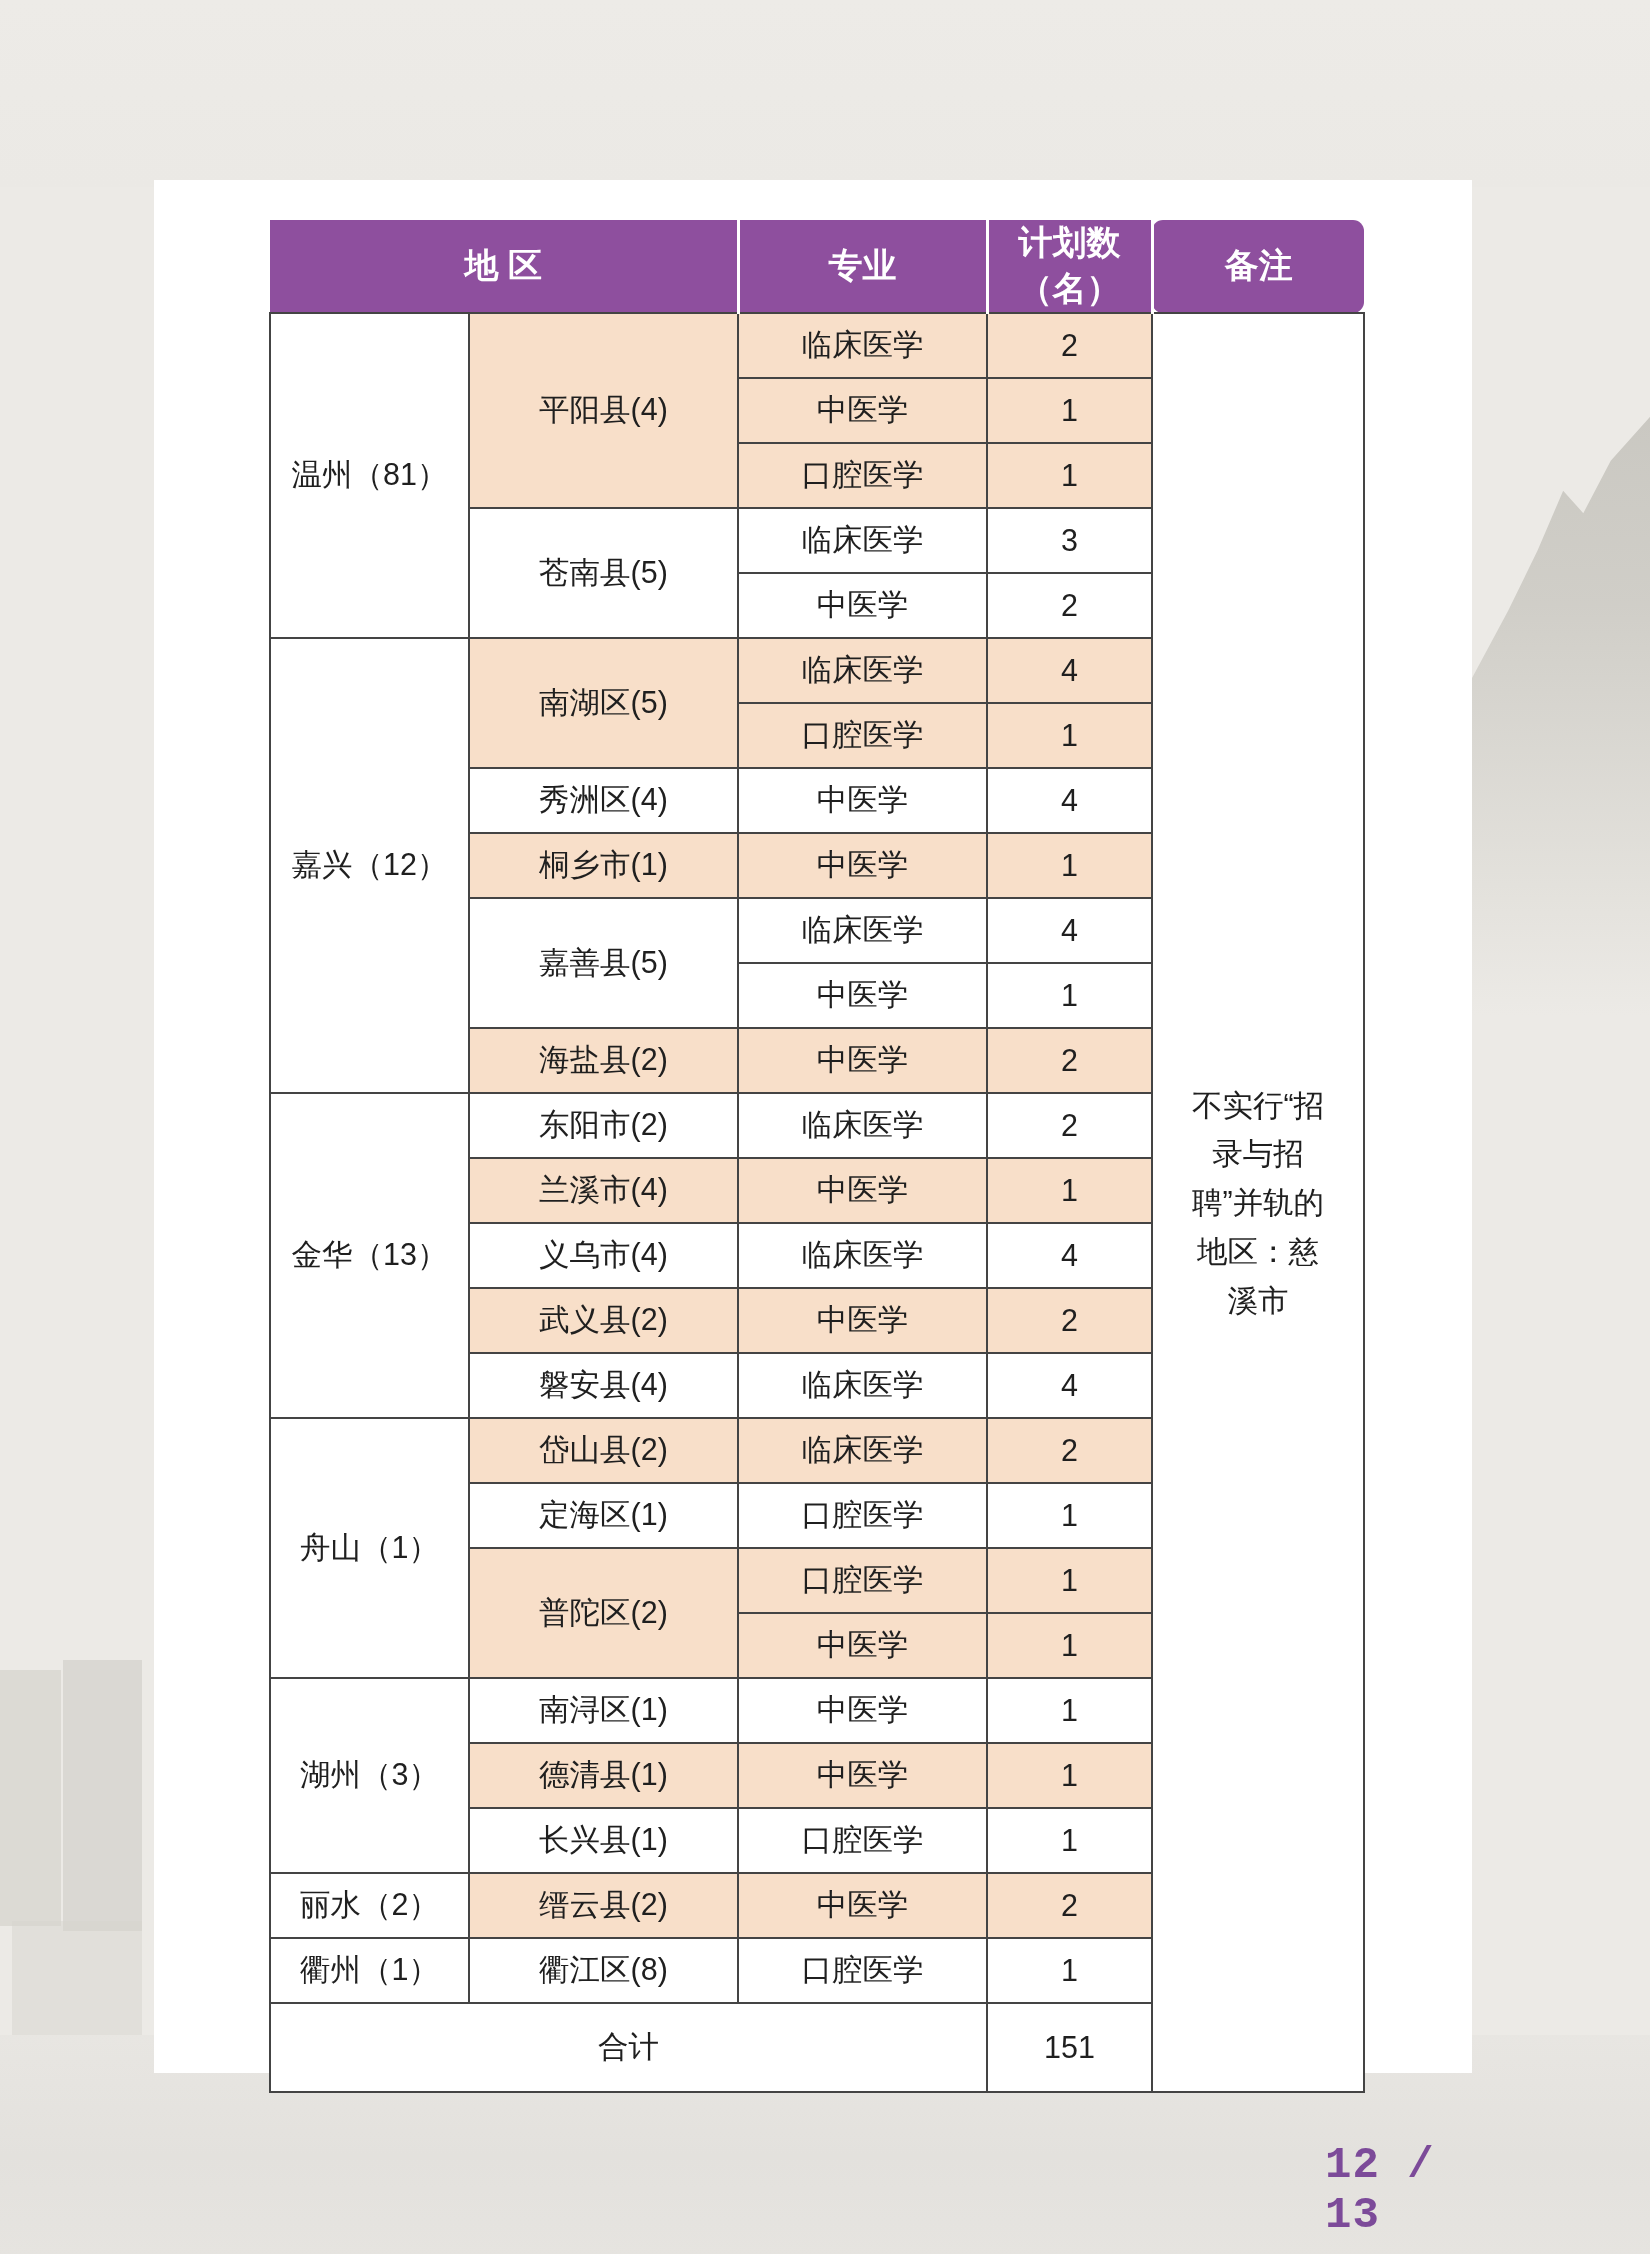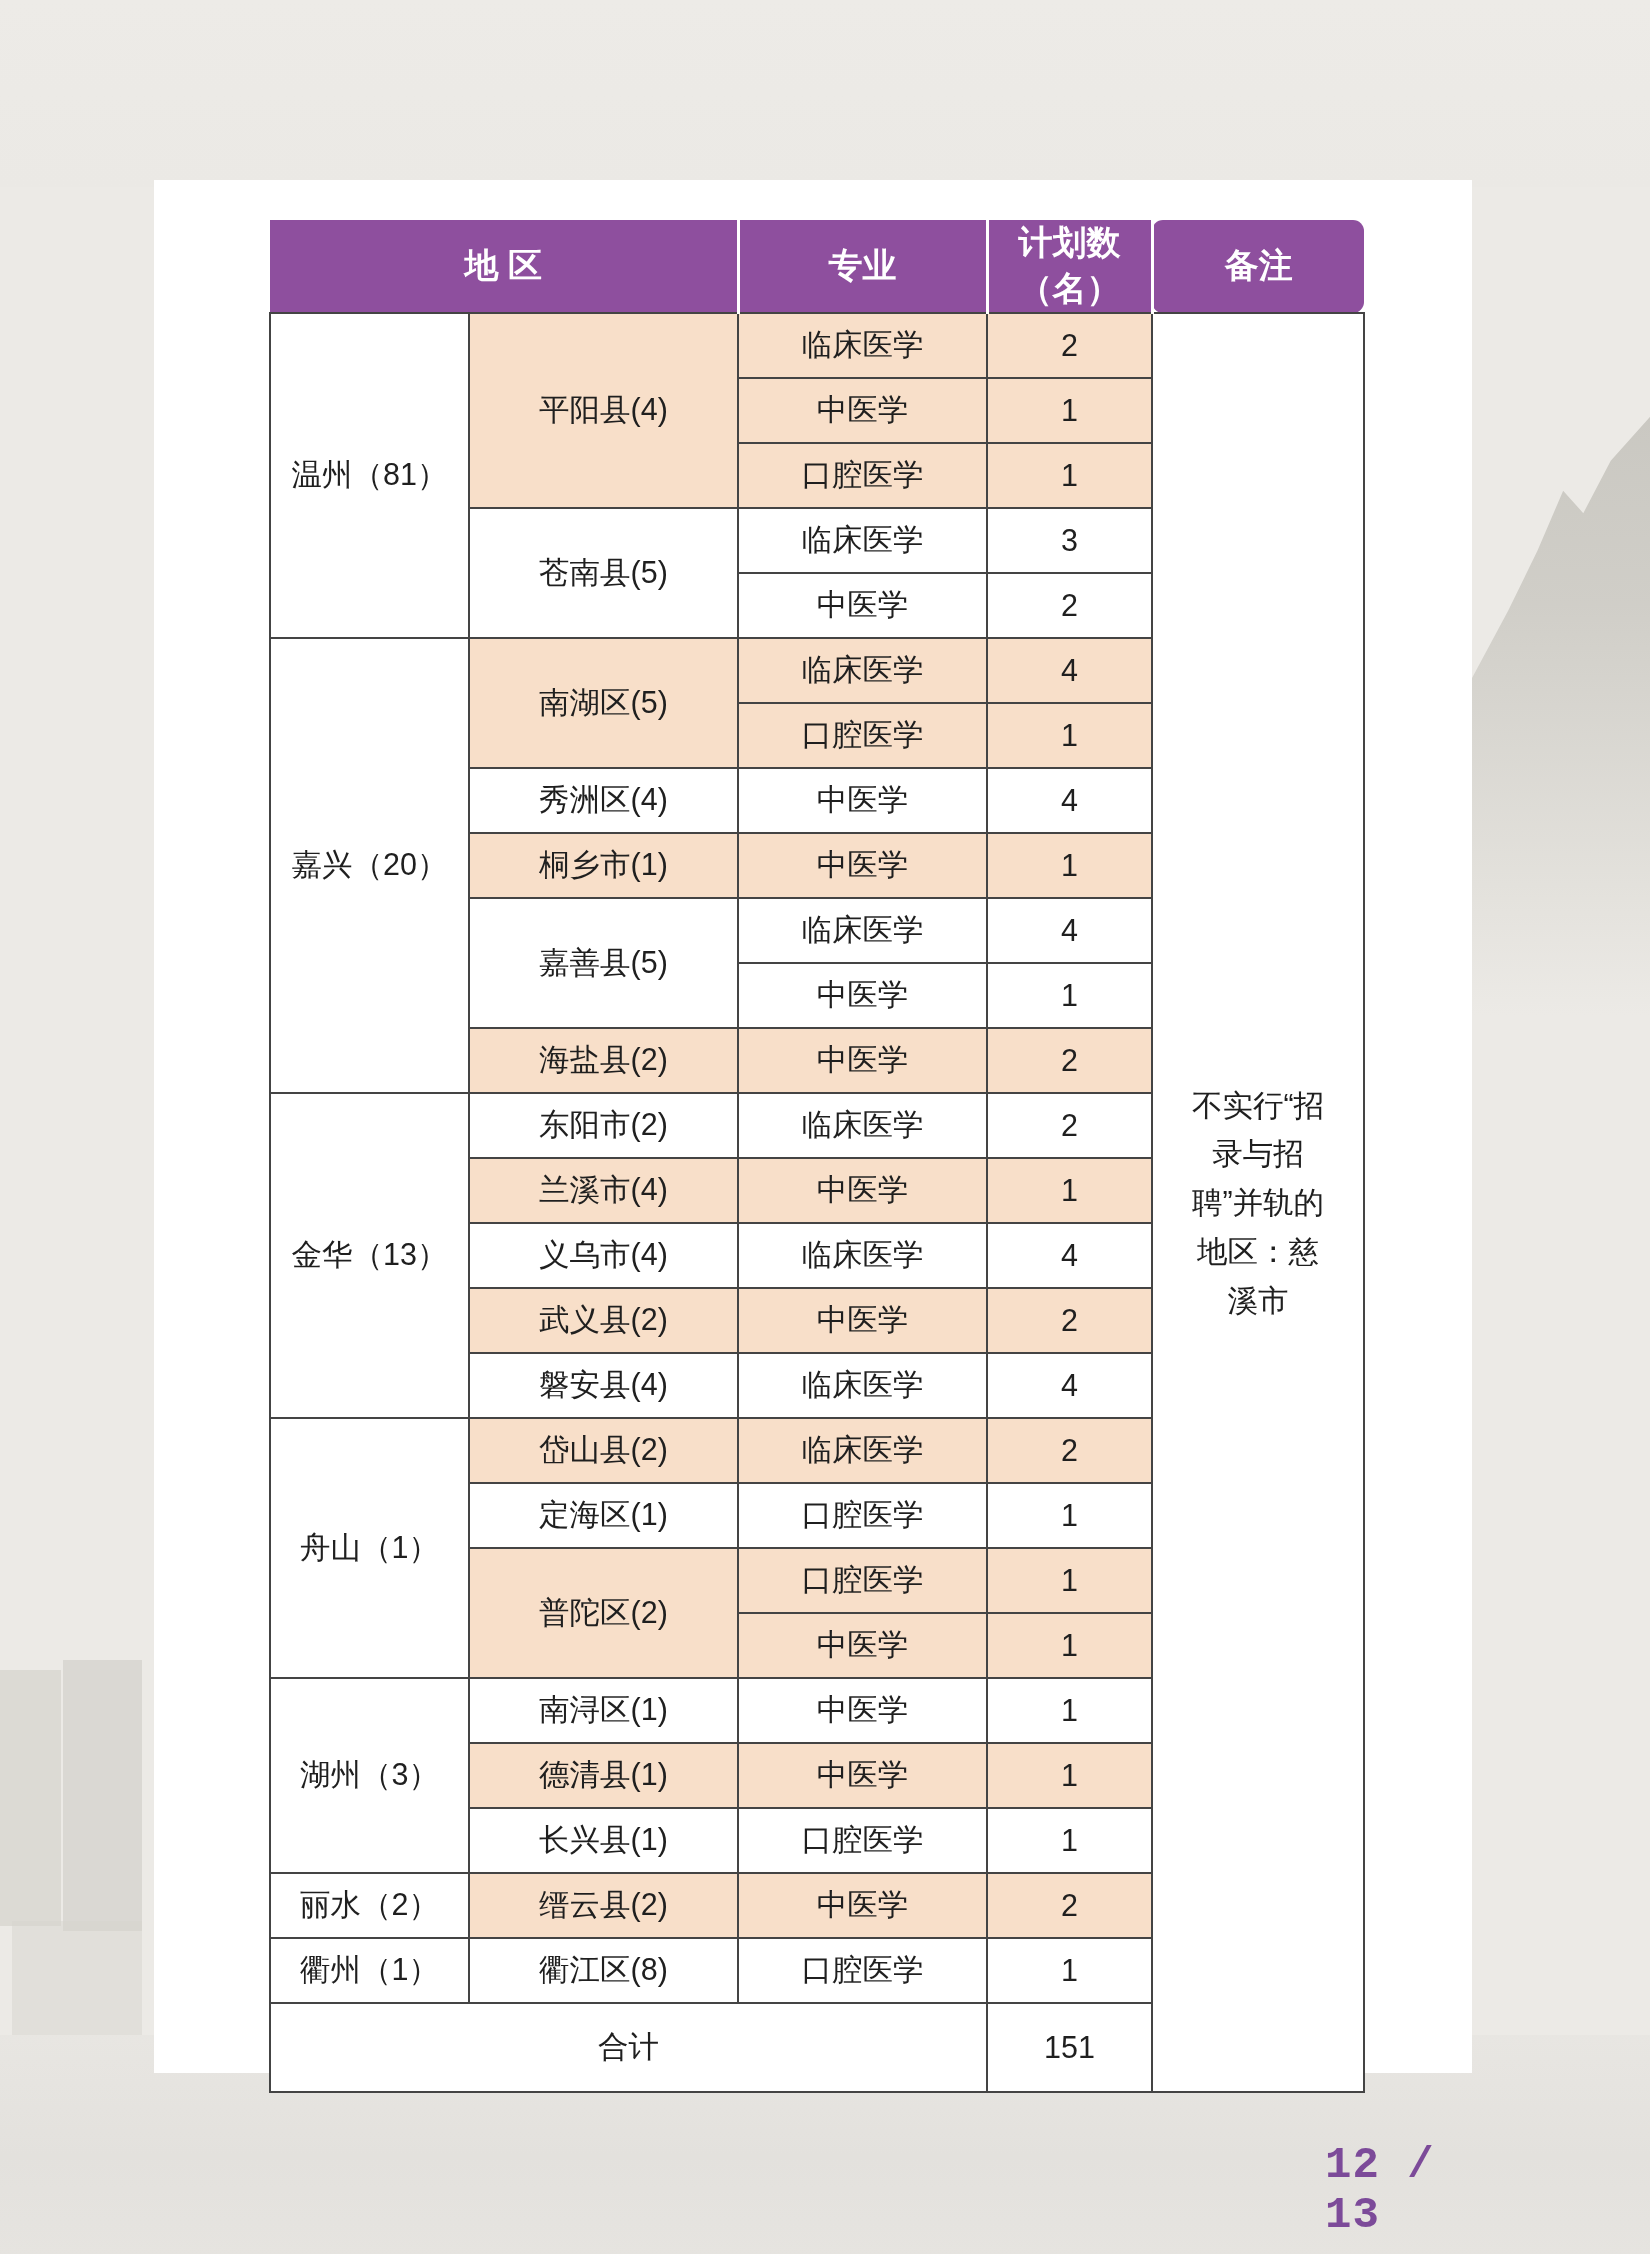--- a/index.html
+++ b/index.html
@@ -157,21 +157,21 @@
           <tr>
             <td rowspan="2">苍南县(5)</td>
             <td>临床医学</td>
             <td>3</td>
           </tr>
           <tr>
             <td>中医学</td>
             <td>2</td>
           </tr>
           <tr>
-            <td rowspan="7">嘉兴（20）</td>
+            <td rowspan="7">嘉兴（12）</td>
             <td class="shaded" rowspan="2">南湖区(5)</td>
             <td class="shaded">临床医学</td>
             <td class="shaded">4</td>
           </tr>
           <tr>
             <td class="shaded">口腔医学</td>
             <td class="shaded">1</td>
           </tr>
           <tr>
             <td rowspan="1">秀洲区(4)</td>

